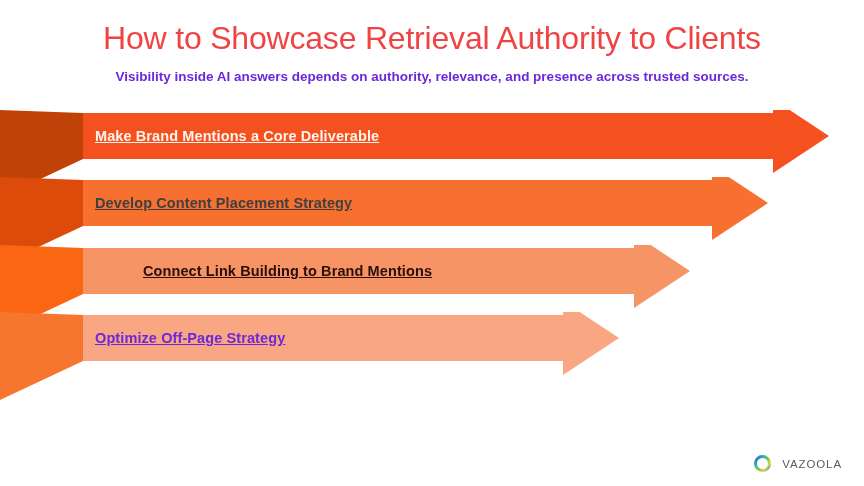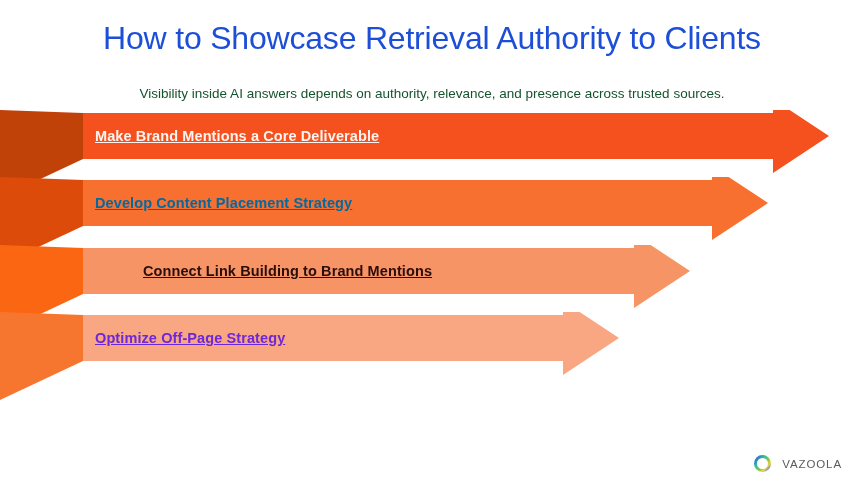--- a/index.html
+++ b/index.html
@@ -19,30 +19,30 @@
   
   #header {
     position:absolute;
     left:0; top:20px;
     width:864px;
     text-align:center;
   }
   #title {
     font-size:32px;
     font-weight:400;
-    color:#1d4ed8;
+    color:#ef4444;
     letter-spacing:-0.2px;
     line-height:1.18;
     white-space:nowrap;
   }
   #subtitle {
-    margin-top:28px;
+    margin-top:11px;
     font-size:13.5px;
-    font-weight:400;
-    color:#14532d;
+    font-weight:700;
+    color:#6d28d9;
     line-height:1.25;
     white-space:nowrap;
   }
 
   
   #arrows {
     position:absolute;
     left:0; top:110px;
     width:864px; height:305px;
   }
@@ -99,21 +99,21 @@
           <polygon points="0,0 83,3 83,49 0,88" fill="#c14209"></polygon>
           <polygon points="83,3 773,3 773,-11 829,26 773,63 773,49 83,49" fill="#f4511e"></polygon>
         </svg>
         <div class="arrow-label" style="top: 19px; color: rgb(253, 244, 239);">Make Brand Mentions a Core Deliverable</div>
       </div>
       <div class="arrow-row" style="top: 67px; height: 96px;">
         <svg class="arrow-svg" width="864" height="96" viewBox="0 0 864 96">
           <polygon points="0,0 83,3 83,49 0,88" fill="#dc4b0a"></polygon>
           <polygon points="83,3 712,3 712,-11 768,26 712,63 712,49 83,49" fill="#f7702f"></polygon>
         </svg>
-        <div class="arrow-label" style="top: 19px; color: #0369a1; text-align: center;">Develop Content Placement Strategy</div>
+        <div class="arrow-label" style="top: 19px; color: #404040; text-align: center;">Develop Content Placement Strategy</div>
       </div>
       <div class="arrow-row" style="top: 135px; height: 96px;">
         <svg class="arrow-svg" width="864" height="96" viewBox="0 0 864 96">
           <polygon points="0,0 83,3 83,49 0,88" fill="#fa6611"></polygon>
           <polygon points="83,3 634,3 634,-11 690,26 634,63 634,49 83,49" fill="#f79465"></polygon>
         </svg>
         <div class="arrow-label" style="top: 19px; color: rgb(43, 13, 10); margin-left: 48px;">Connect Link Building to Brand Mentions</div>
       </div>
       <div class="arrow-row" style="top: 202px; height: 96px;">
         <svg class="arrow-svg" width="864" height="96" viewBox="0 0 864 96">

